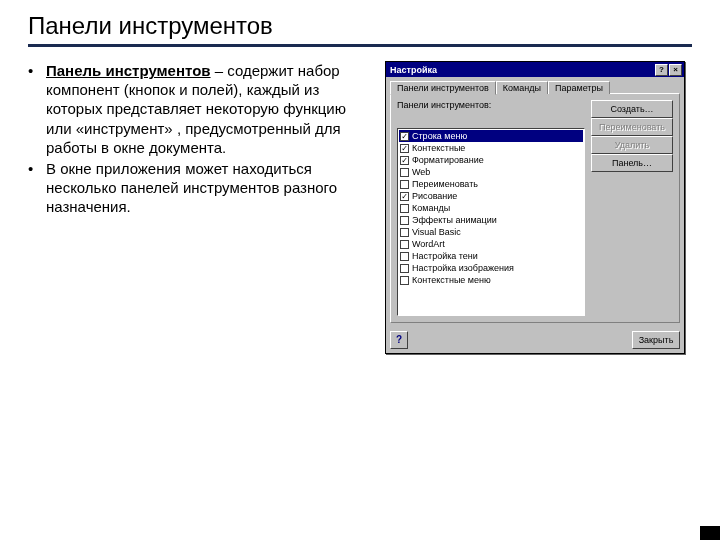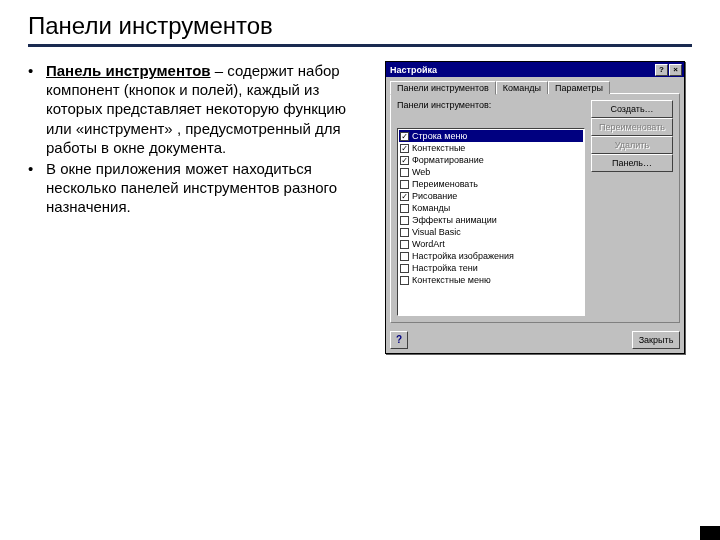--- a/index.html
+++ b/index.html
@@ -274,25 +274,25 @@
                   <div class="row">
                     <div class="cb"></div>
                     <span>Visual Basic</span>
                   </div>
                   <div class="row">
                     <div class="cb"></div>
                     <span>WordArt</span>
                   </div>
                   <div class="row">
                     <div class="cb"></div>
+                    <span>Настройка тени</span>
+                  </div>
+                  <div class="row">
+                    <div class="cb"></div>
                     <span>Настройка изображения</span>
-                  </div>
-                  <div class="row">
-                    <div class="cb"></div>
-                    <span>Настройка тени</span>
                   </div>
                   <div class="row">
                     <div class="cb"></div>
                     <span>Контекстные меню</span>
                   </div>
                 </div>
             </div>
             <div class="right-panel">
               <div class="btn">Создать…</div>
               <div class="btn disabled">Переименовать</div>

